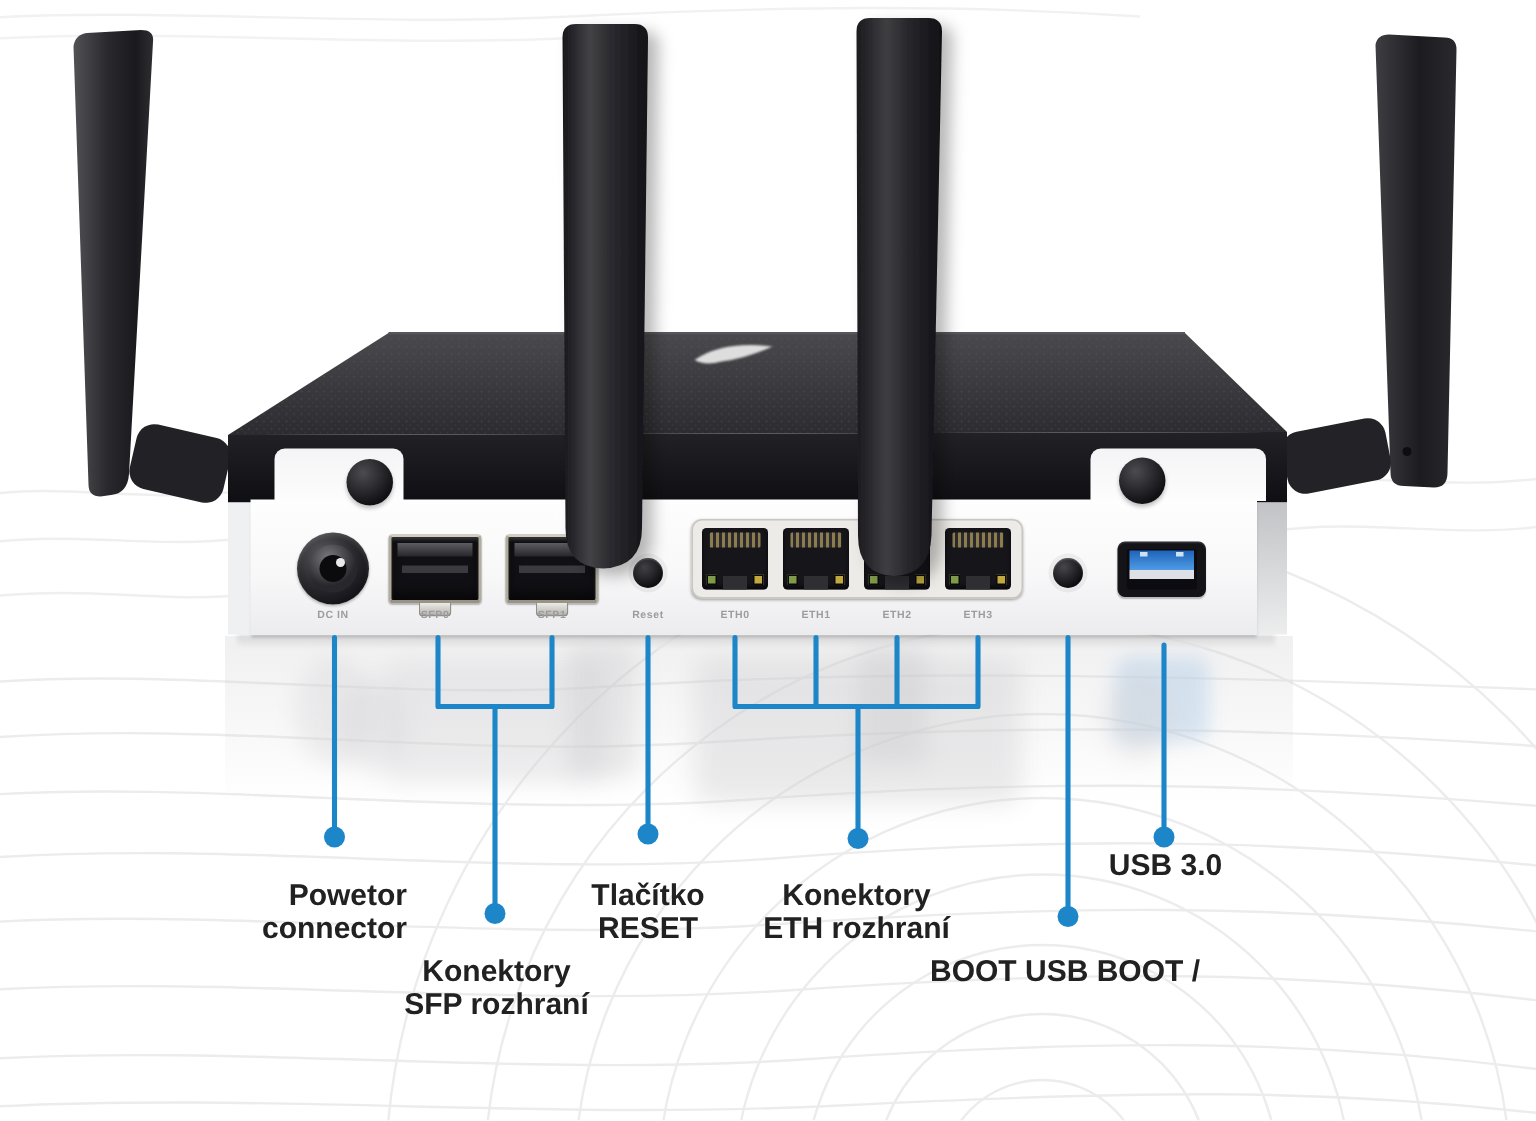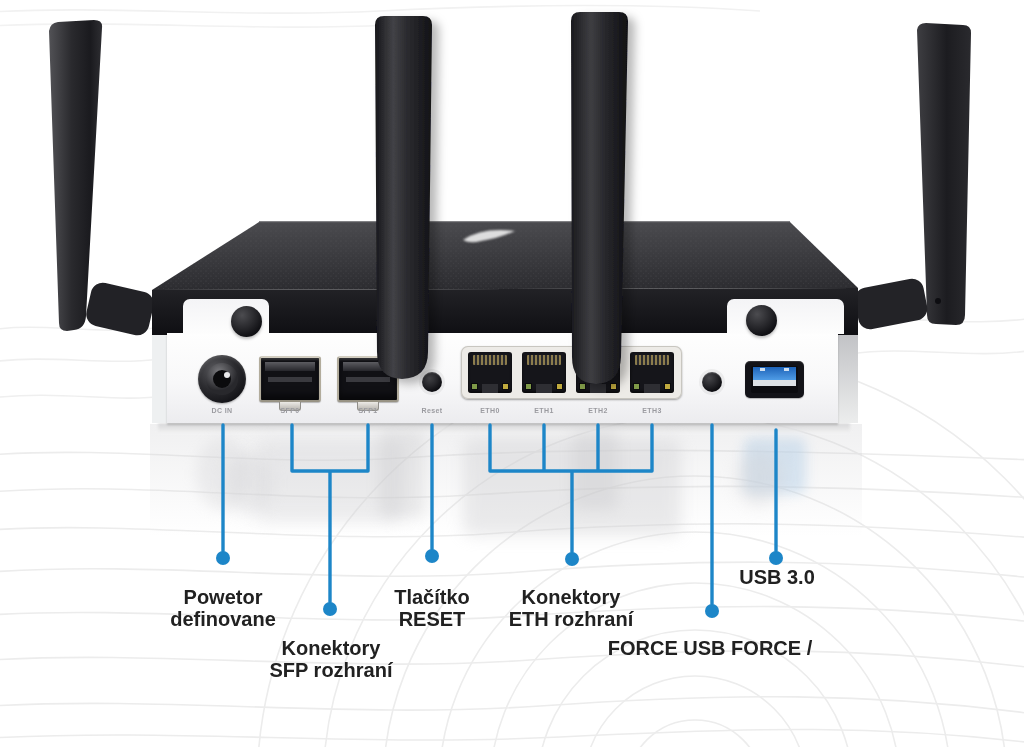--- a/index.html
+++ b/index.html
@@ -93,21 +93,21 @@
   .usb-tongue::before,.usb-tongue::after{content:"";position:absolute;top:1px;width:5px;height:3px;background:#cfe0f2;}
   .usb-tongue::before{left:7px;} .usb-tongue::after{right:7px;}
   .usb-base{position:absolute;left:8px;right:8px;top:19px;height:6px;background:#dde1e6;}
 
   .cap{position:absolute;top:407px;transform:translateX(-50%);font-size:7px;font-weight:bold;
     color:#9b9ba0;letter-spacing:.4px;white-space:nowrap;}
 
   
   .lbl{position:absolute;transform:translateX(-50%);text-align:center;font-weight:bold;
     font-size:20px;line-height:22px;color:#212121;white-space:nowrap;z-index:9;}
-  .lbl-power{left:223px;top:586px;}
+  .lbl-power{left:223px;top:586px;text-align:right;}
   .lbl-sfp{left:331px;top:637px;}
   .lbl-reset{left:432px;top:586px;}
   .lbl-eth{left:571px;top:586px;}
   .lbl-usb{left:777px;top:566px;}
   .lbl-force{left:710px;top:637px;}
 </style>
 </head>
 <body>
 
 <div class="stage">
@@ -292,34 +292,34 @@
       <circle cx="330" cy="609" r="7"></circle>
       <circle cx="432" cy="556" r="7"></circle>
       <circle cx="572" cy="559" r="7"></circle>
       <circle cx="712" cy="611" r="7"></circle>
       <circle cx="776" cy="558" r="7"></circle>
     </g>
   </svg>
 
   <div class="lbl lbl-power">
     <span>Powetor</span><br>
-    <span>definovane</span>
+    <span>connector</span>
   </div>
   <div class="lbl lbl-sfp">
     <span>Konektory</span><br>
     <span>SFP rozhraní</span>
   </div>
   <div class="lbl lbl-reset">
     <span>Tlačítko</span><br>
     <span>RESET</span>
   </div>
   <div class="lbl lbl-eth">
     <span>Konektory</span><br>
     <span>ETH rozhraní</span>
   </div>
   <div class="lbl lbl-usb">
     <span>USB 3.0</span>
   </div>
   <div class="lbl lbl-force">
-    <span>FORCE USB FORCE /</span><br>
+    <span>BOOT USB BOOT /</span><br>
   </div>
 
 </div>
 
 </body></html>

